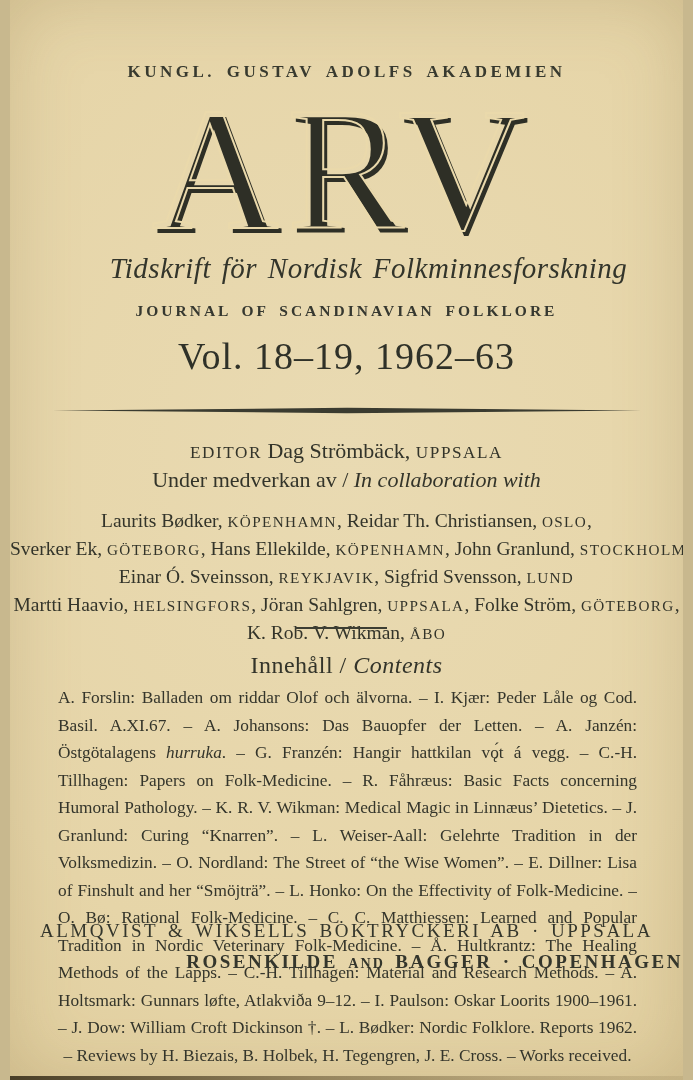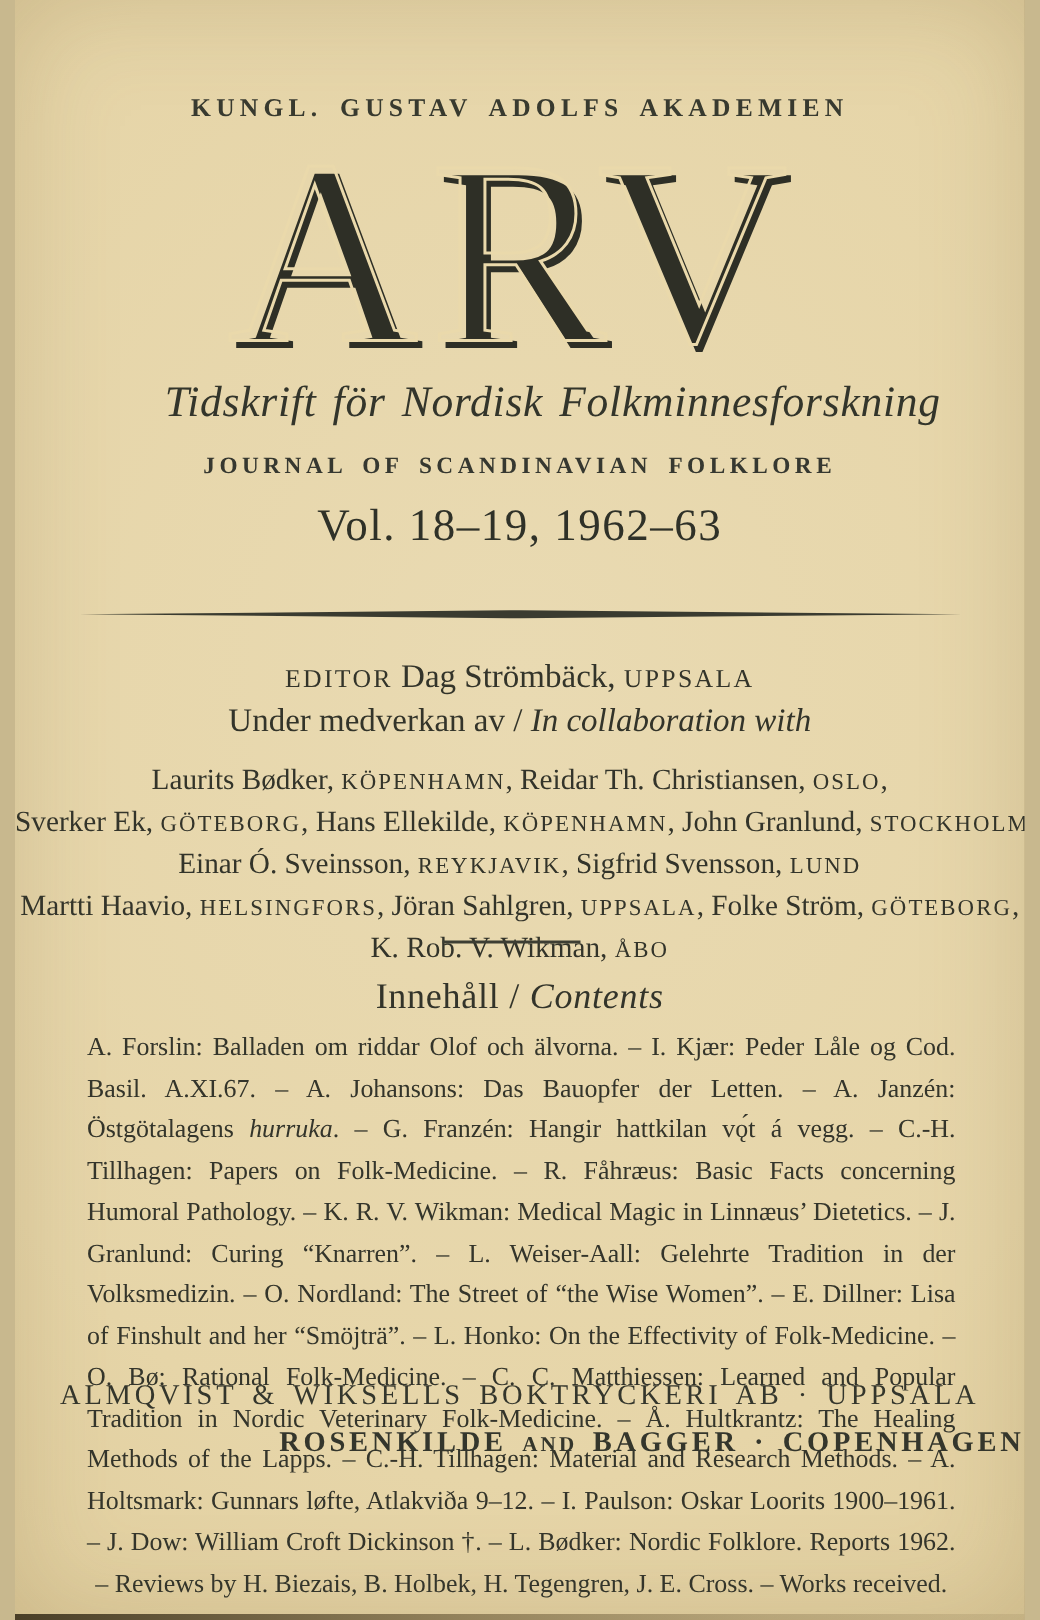--- a/index.html
+++ b/index.html
@@ -72,21 +72,21 @@
   .subtitle-en {
     top: 302px;
     font-size: 15.5px;
     font-weight: 700;
     letter-spacing: 3px;
     word-spacing: 4px;
     color: #363830;
   }
   .volume {
     top: 334px;
-    font-size: 30px;
+    font-size: 38px;
     letter-spacing: 1px;
     color: #2f3128;
   }
 
   .swelled-rule { top: 400px; }
 
   .editor-line { top: 438px; font-size: 22px; }
   .collab-line { top: 467px; font-size: 22px; }
 
   .contributors { top: 507px; font-size: 19.5px; line-height: 27px; }

